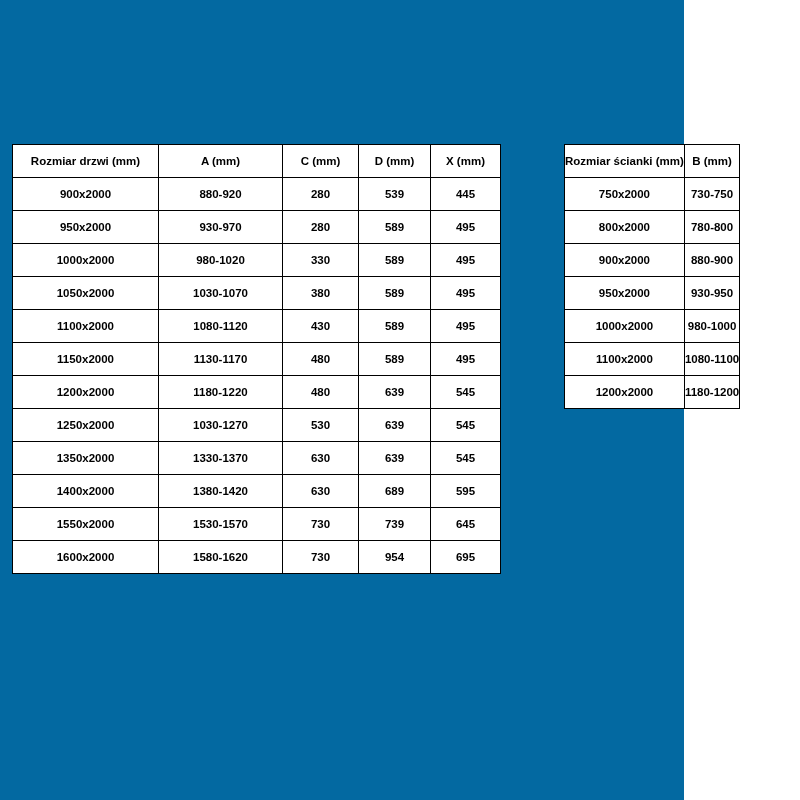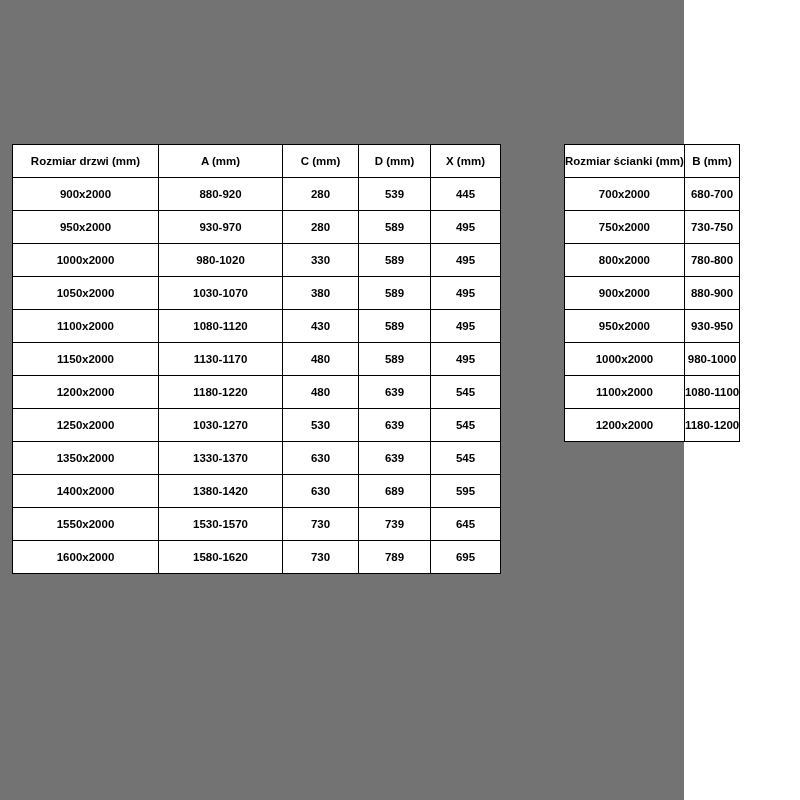--- a/index.html
+++ b/index.html
@@ -11,21 +11,21 @@
     overflow: hidden;
   }
   body {
     font-family: "Liberation Sans", sans-serif;
     color: #000000;
   }
   .page {
     position: relative;
     width: 684px;
     height: 800px;
-    background: #737373;
+    background: #0369a1;
   }
   .table-wrap {
     position: absolute;
   }
   #doors-table-wrap {
     left: 12px;
     top: 144px;
   }
   #wall-table-wrap {
     left: 536px;
@@ -159,45 +159,41 @@
             <td>1550x2000</td>
             <td>1530-1570</td>
             <td>730</td>
             <td>739</td>
             <td>645</td>
           </tr>
           <tr>
             <td>1600x2000</td>
             <td>1580-1620</td>
             <td>730</td>
-            <td>789</td>
+            <td>954</td>
             <td>695</td>
           </tr>
         </tbody>
     </table>
   </div>
 
   <div class="table-wrap" id="wall-table-wrap">
     <table class="grid" id="wall-table">
       <colgroup>
         <col class="w0">
           <col class="w1">
       </colgroup>
       <thead>
         <tr>
           <th>Rozmiar ścianki (mm)</th>
           <th>B (mm)</th>
         </tr>
       </thead>
       <tbody id="wall-body">
           <tr>
-            <td>700x2000</td>
-            <td>680-700</td>
-          </tr>
-          <tr>
             <td>750x2000</td>
             <td>730-750</td>
           </tr>
           <tr>
             <td>800x2000</td>
             <td>780-800</td>
           </tr>
           <tr>
             <td>900x2000</td>
             <td>880-900</td>

